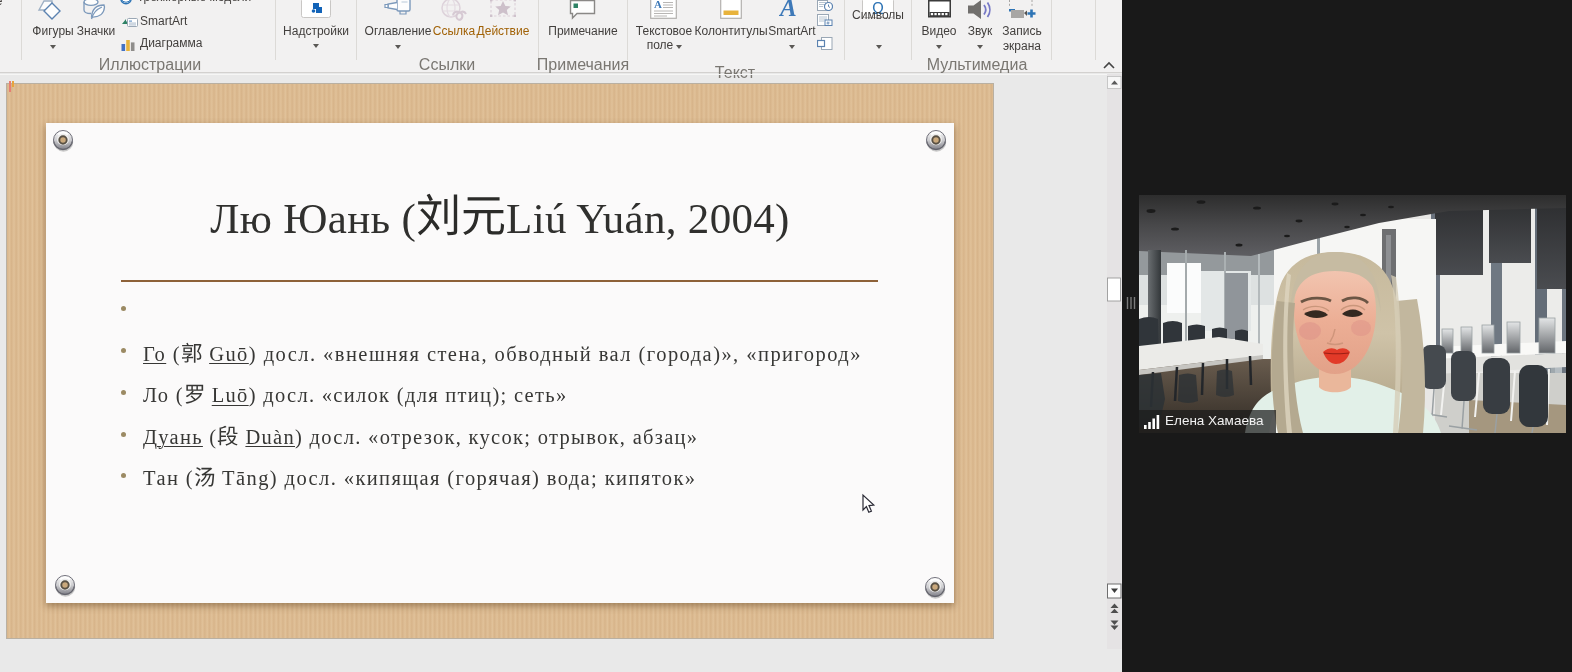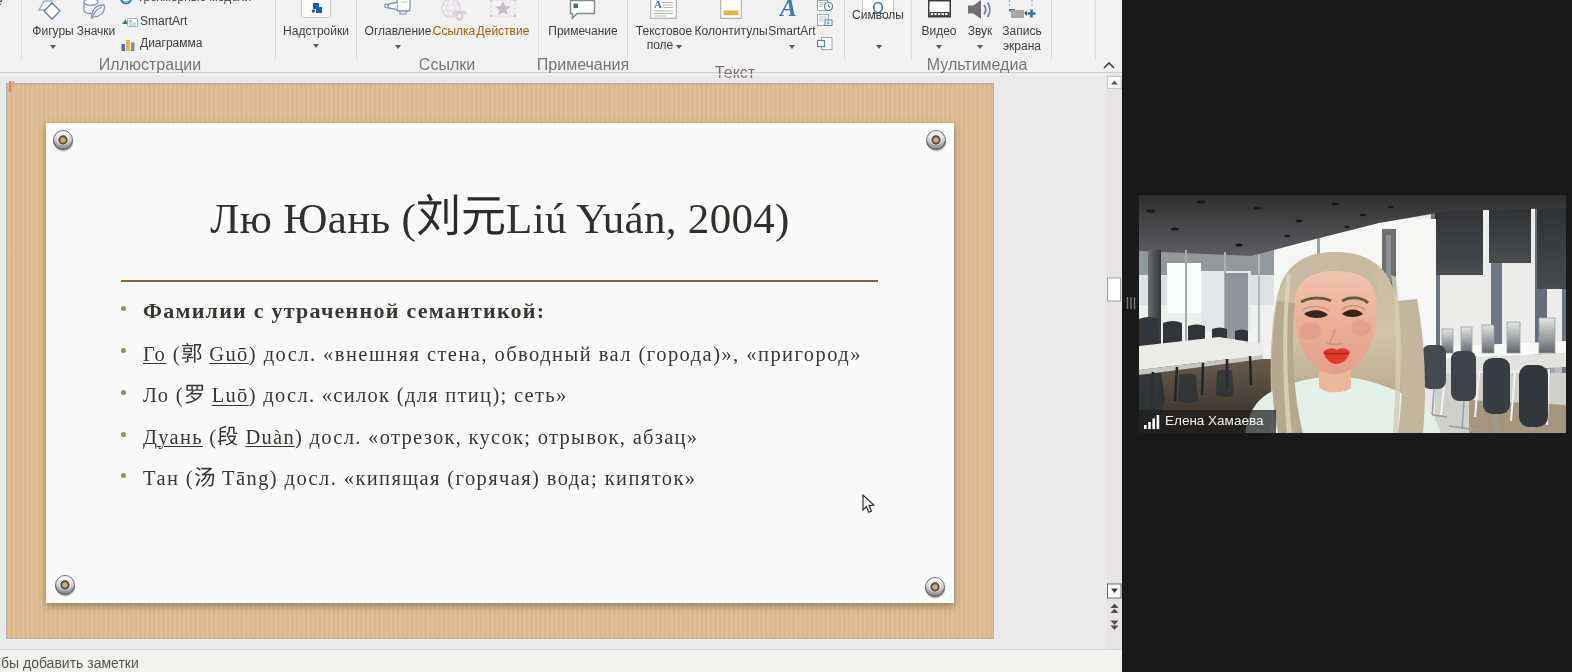--- a/index.html
+++ b/index.html
@@ -185,21 +185,20 @@
 <div id="canvas">
   <div id="slide">
     <div id="note">
       <div id="title">Лю Юань (<svg class="cjk" width="45" height="45" viewBox="0 0 1000 1000">
               <path transform="translate(0,880) scale(1,-1)" fill="#2b2b29" d="M629 724H701V176H629ZM840 822H915V17Q915 -19 905 -38Q895 -57 872 -66Q849 -75 809 -77Q770 -80 706 -80Q704 -64 696 -43Q689 -22 680 -6Q727 -7 765 -7Q804 -7 816 -6Q830 -6 835 -1Q840 4 840 17ZM47 675H564V605H47ZM94 473 145 518Q198 468 254 410Q310 353 362 293Q414 234 456 179Q499 123 526 77L468 23Q442 69 400 126Q358 183 308 244Q257 304 202 364Q148 423 94 473ZM406 631 479 620Q450 458 401 327Q352 195 277 94Q202 -7 95 -80Q90 -72 80 -62Q71 -51 60 -40Q50 -29 41 -22Q147 42 218 137Q290 232 335 356Q380 479 406 631ZM236 813 302 840Q322 808 343 771Q364 733 375 706L305 674Q295 702 275 741Q256 780 236 813Z"></path>
             </svg><svg class="cjk" width="45" height="45" viewBox="0 0 1000 1000">
               <path transform="translate(0,880) scale(1,-1)" fill="#2b2b29" d="M583 437H659V51Q659 24 668 17Q677 9 706 9Q713 9 730 9Q748 9 769 9Q790 9 808 9Q827 9 836 9Q857 9 867 22Q877 36 882 74Q886 113 887 190Q897 183 909 176Q921 170 935 165Q948 160 958 157Q954 71 943 24Q933 -24 909 -43Q886 -62 842 -62Q835 -62 814 -62Q793 -62 769 -62Q745 -62 725 -62Q704 -62 697 -62Q653 -62 627 -52Q602 -42 593 -18Q583 7 583 50ZM59 482H942V408H59ZM147 762H857V690H147ZM315 425H395Q388 341 374 266Q360 191 328 126Q297 62 241 10Q184 -42 95 -77Q89 -64 75 -47Q61 -29 48 -19Q130 12 181 58Q231 104 259 161Q286 219 298 285Q310 352 315 425Z"></path>
             </svg><span class="wavy">Liú</span> <span class="wavy">Yuán</span>, 2004)</div>
       <div style="position:absolute;left:75px;top:157px;width:757px;height:1.6px;background:#8d6138"></div>
       <div class="bullet" style="top:183px"></div>
-      <div class="bline" style="top:174.7px;font-size:22px;letter-spacing:1.25px;font-weight:bold">Фамилии с утраченной семантикой:</div>
       <div class="bullet" style="top:225.2px"></div>
       <div class="bline" style="top:218.7px;letter-spacing:1.45px"><span class="undl"><span class="wavy">Го</span></span> (<svg class="cjk" width="21.5" height="21.5" viewBox="0 0 1000 1000">
               <path transform="translate(0,880) scale(1,-1)" fill="#373735" d="M601 785H900V714H674V-80H601ZM275 224H348V-1Q348 -29 341 -44Q334 -58 313 -67Q292 -74 259 -76Q226 -77 176 -77Q174 -62 168 -45Q161 -27 154 -13Q189 -14 219 -15Q249 -15 258 -14Q268 -14 271 -11Q275 -7 275 0ZM94 349H453V289H94ZM44 170Q108 172 193 175Q278 178 374 182Q470 186 567 191L565 129Q472 124 378 120Q284 115 199 111Q115 108 49 105ZM438 349H457L473 353L519 314Q475 279 418 244Q361 210 311 186Q305 195 294 206Q282 217 275 224Q302 238 333 257Q363 276 391 297Q419 318 438 335ZM52 745H568V680H52ZM177 562V461H442V562ZM111 619H511V405H111ZM878 785H892L904 788L957 754Q927 682 890 601Q853 520 818 451Q869 404 896 362Q923 319 934 280Q944 242 944 207Q944 160 933 127Q922 93 896 75Q869 58 831 54Q812 52 789 51Q766 51 744 52Q743 68 738 88Q733 109 723 125Q746 123 766 123Q786 122 801 123Q814 124 825 127Q836 130 844 134Q861 144 867 166Q873 187 873 214Q873 262 845 319Q818 375 742 441Q762 480 781 523Q800 566 817 610Q835 653 851 692Q867 732 878 761ZM246 821 308 842Q327 814 343 780Q358 746 366 721L299 697Q294 722 278 757Q263 793 246 821Z"></path>
             </svg> <span class="undl"><span class="wavy">Guō</span></span>) досл. «внешняя стена, обводный вал (города)», «пригород»</div>
       <div class="bullet" style="top:267.2px"></div>
       <div class="bline" style="top:260.2px;letter-spacing:1.3px">Ло (<svg class="cjk" width="21.5" height="21.5" viewBox="0 0 1000 1000">
               <path transform="translate(0,880) scale(1,-1)" fill="#373735" d="M646 733V582H816V733ZM411 733V582H577V733ZM181 733V582H342V733ZM109 797H891V517H109ZM300 255 357 293Q392 266 430 234Q468 202 502 170Q536 138 556 111L494 69Q475 95 443 128Q411 161 373 195Q336 228 300 255ZM308 416H784V349H308ZM382 525 457 500Q423 445 372 392Q322 339 261 294Q200 249 135 216Q130 225 121 236Q113 246 104 257Q95 267 88 274Q149 303 207 343Q264 383 310 430Q356 477 382 525ZM766 416H782L796 419L846 388Q799 281 725 201Q651 122 556 67Q460 11 350 -25Q239 -61 120 -81Q116 -72 109 -59Q102 -47 93 -34Q84 -22 76 -15Q193 3 301 35Q409 67 500 116Q590 166 659 237Q727 308 766 403Z"></path>
             </svg> <span class="undl"><span class="wavy">Luō</span></span>) досл. «силок (для птиц); сеть»</div>
       <div class="bullet" style="top:308.7px"></div>
       <div class="bline" style="top:301.7px;letter-spacing:1.3px"><span class="undl"><span class="wavy">Дуань</span></span> (<svg class="cjk" width="21.5" height="21.5" viewBox="0 0 1000 1000">
@@ -244,23 +243,20 @@
 <rect x="0.5" y="510" width="13.5" height="14" fill="#fdfdfd" stroke="#6e6e6e" stroke-width="1"></rect>
 <path d="M4 514.5 L11 514.5 L7.5 519 Z" fill="#3c3c3c"></path>
 <g fill="#4e4e4e">
 <path d="M3.5 534 L11.5 534 L7.5 529.5 Z"></path>
           <path d="M3.5 539 L11.5 539 L7.5 534.8 Z"></path>
 <path d="M3.5 546.5 L11.5 546.5 L7.5 551 Z"></path>
           <path d="M3.5 551.5 L11.5 551.5 L7.5 556 Z"></path>
 </g>
 </svg>
 </div>
-<div id="notesbar">
-      <div style="position:absolute;left:1px;top:5px;font-size:14px;color:#555">бы добавить заметки</div>
-    </div>
 </div>
 <div id="rightpanel">
 <svg style="position:absolute;left:17px;top:195px" width="427" height="238" viewBox="0 0 427 238">
 <defs>
 <linearGradient id="ceilg" x1="0" y1="0" x2="0" y2="1">
  <stop offset="0" stop-color="#2d2d2d"></stop>
           <stop offset="0.5" stop-color="#48484a"></stop>
           <stop offset="1" stop-color="#5e5e62"></stop>
 </linearGradient>
 <linearGradient id="pillarg" x1="0" y1="0" x2="1" y2="0">

